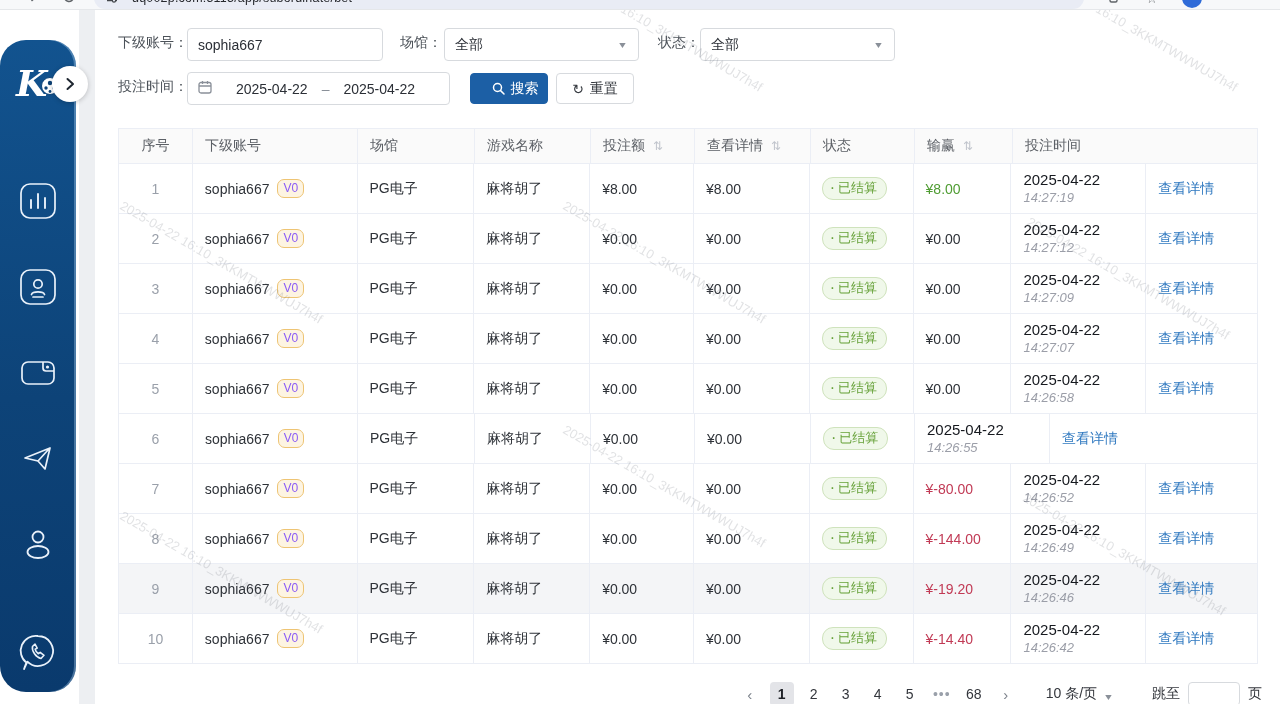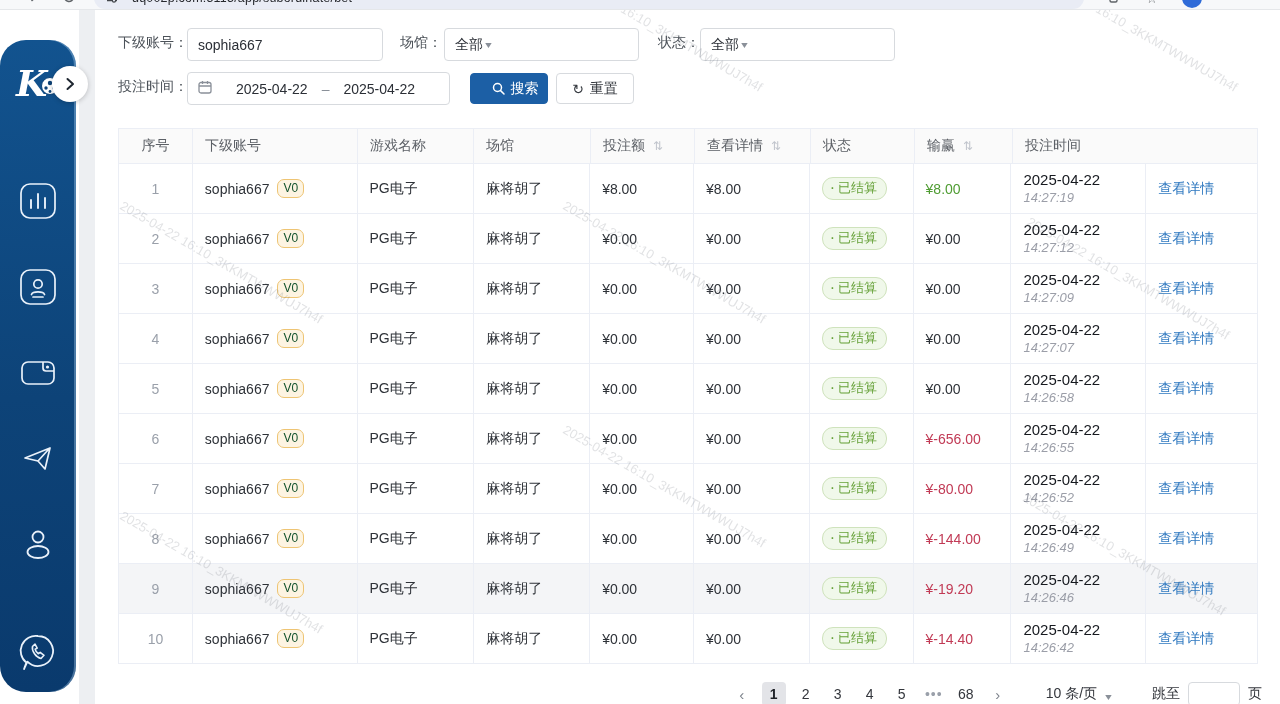--- a/index.html
+++ b/index.html
@@ -31,21 +31,21 @@
     align-items:center; }
   .sicon { height:86px; display:flex; align-items:center; justify-content:center; width:76px; cursor:pointer; }
   .sicon svg { display:block; }
   .sicon.phone { margin-top:22px; }
 
   
   .main { position:absolute; left:95px; top:9px; width:1185px; height:684px; background:#fff; }
   .flabel { position:absolute; font-size:14px; color:#4c5259; }
   .finput { position:absolute; height:33px; background:#fff; border:1px solid #d7dade; border-radius:4px;
     display:flex; align-items:center; padding:0 10px; font-size:14px; color:#2b2f36; }
-  .fselect { justify-content:flex-start; cursor:pointer; }
+  .fselect { justify-content:space-between; cursor:pointer; }
   .chev-down { color:#8a9099; font-size:11px; transform:scaleY(.8); }
   .btn { position:absolute; height:31px; border-radius:4px; display:flex; align-items:center;
     justify-content:center; gap:6px; font-size:14px; cursor:pointer; }
   .btn-search { background:#1c5fa5; color:#fff; border:1px solid #1c5fa5; }
   .btn-reset { background:#fff; color:#35393f; border:1px solid #d7dade; }
   .cal-ico { color:#8a9099; margin-right:10px; }
 
   
   .table { position:absolute; left:23px; top:119px; width:1140px; border:1px solid #ebeef5; border-bottom:none; }
   .trow { display:flex; height:50px; border-bottom:1px solid #ebeef5; background:#fff; }
@@ -53,21 +53,21 @@
   .td { display:flex; align-items:center; padding:0 12px; border-right:1px solid #ebeef5;
     font-size:14px; color:#2e3238; overflow:hidden; }
   .trow .td:last-child { border-right:none; }
   .thead .td { color:#5c6066; font-size:14px; }
   .c1{width:74px; justify-content:center; padding:0;} .c2{width:165px;} .c3{width:117px;}
   .c4{width:116px;} .c5{width:104px;} .c6{width:116px;} .c7{width:104px;} .c8{width:98px;}
   .c9{width:135px;} .c10{width:111px;}
   .trow.hl { background:#f4f5f7; }
   .seq { color:#9aa0aa; }
   .sort-ico { margin-left:8px; color:#c0c4cc; font-size:12px; }
-  .vip-badge { margin-left:8px; font-size:12px; color:#14532d; background:#fdf4e2;
+  .vip-badge { margin-left:8px; font-size:12px; color:#8b5cf6; background:#fdf4e2;
     border:1px solid #eec473; border-radius:7px; padding:0 5px; line-height:17px; }
   .status-pill { display:inline-flex; align-items:center; gap:3px; font-size:13px; color:#67a23a;
     background:#f0f8ea; border:1px solid #cfe3bc; border-radius:11px; padding:1px 9px 2px 7px; }
   .status-dot { font-size:16px; line-height:10px; }
   [data-wl="win"]  { color:#4f9c32; }
   [data-wl="zero"] { color:#2e3238; }
   [data-wl="loss"] { color:#c13a55; }
   .dt { display:flex; flex-direction:column; justify-content:center; line-height:1.25; }
   .dt .d { font-size:15px; color:#16191f; font-weight:500; }
   .dt .t { font-size:13px; color:#9b9ea8;font-style:italic; }
@@ -75,21 +75,21 @@
 
   
   .pager { position:absolute; right:18px; top:672px; height:26px; display:flex; align-items:center;
     font-size:14px; color:#33363c; }
   .pg { min-width:24px; height:24px; display:flex; align-items:center; justify-content:center;
     margin:0 4px; border-radius:4px; cursor:pointer; }
   .pg.num { padding:0 4px; }
   .pg.active { background:#e3e4e8; font-weight:bold; color:#1e2126; }
   .pg.chev { color:#7d838c; font-size:15px; }
   .pg.dots { color:#9aa0aa; letter-spacing:1px; }
-  .psize { margin-left:32px; display:flex; align-items:flex-end; gap:6px; cursor:pointer; }
+  .psize { margin-left:24px; display:flex; align-items:flex-end; gap:6px; cursor:pointer; }
   .jump { margin-left:38px; display:flex; align-items:center; gap:8px; }
   .jump-input { width:52px; height:24px; border:1px solid #d7dade; border-radius:4px; background:#fff; }
 
   
   .wm { position:absolute; font-size:13px; color:rgba(105,110,120,.20); white-space:nowrap;
     transform:rotate(30deg); transform-origin:left top; pointer-events:none; z-index:9; }
 </style>
 </head>
 <body>
 
@@ -225,22 +225,22 @@
     </div>
     <div class="btn btn-reset" style="left:461px; top:64px; width:78px;">
       <span>↻</span>
       <span>重置</span>
     </div>
 
     <div class="table">
       <div class="trow thead">
         <div class="td c1">序号</div>
         <div class="td c2">下级账号</div>
+        <div class="td c3">场馆</div>
         <div class="td c4">游戏名称</div>
-        <div class="td c3">场馆</div>
         <div class="td c5">
             <span>投注额</span>
             <span class="sort-ico">⇅</span>
           </div>
         <div class="td c6">
             <span>查看详情</span>
             <span class="sort-ico">⇅</span>
           </div>
         <div class="td c7">状态</div>
         <div class="td c8">
@@ -399,21 +399,20 @@
         <div class="td c3">PG电子</div>
         <div class="td c4">麻将胡了</div>
         <div class="td c5">¥0.00</div>
         <div class="td c6">¥0.00</div>
         <div class="td c7">
           <span class="status-pill">
                 <span class="status-dot">·</span>
                 <span>已结算</span>
               </span>
         </div>
-        <div class="td c8" data-wl="loss">¥-656.00</div>
         <div class="td c9">
           <span class="dt">
                 <span class="d">2025-04-22</span>
                 <span class="t">14:26:55</span>
               </span>
         </div>
         <div class="td c10">
           <span class="link">查看详情</span>
         </div>
       </div>

